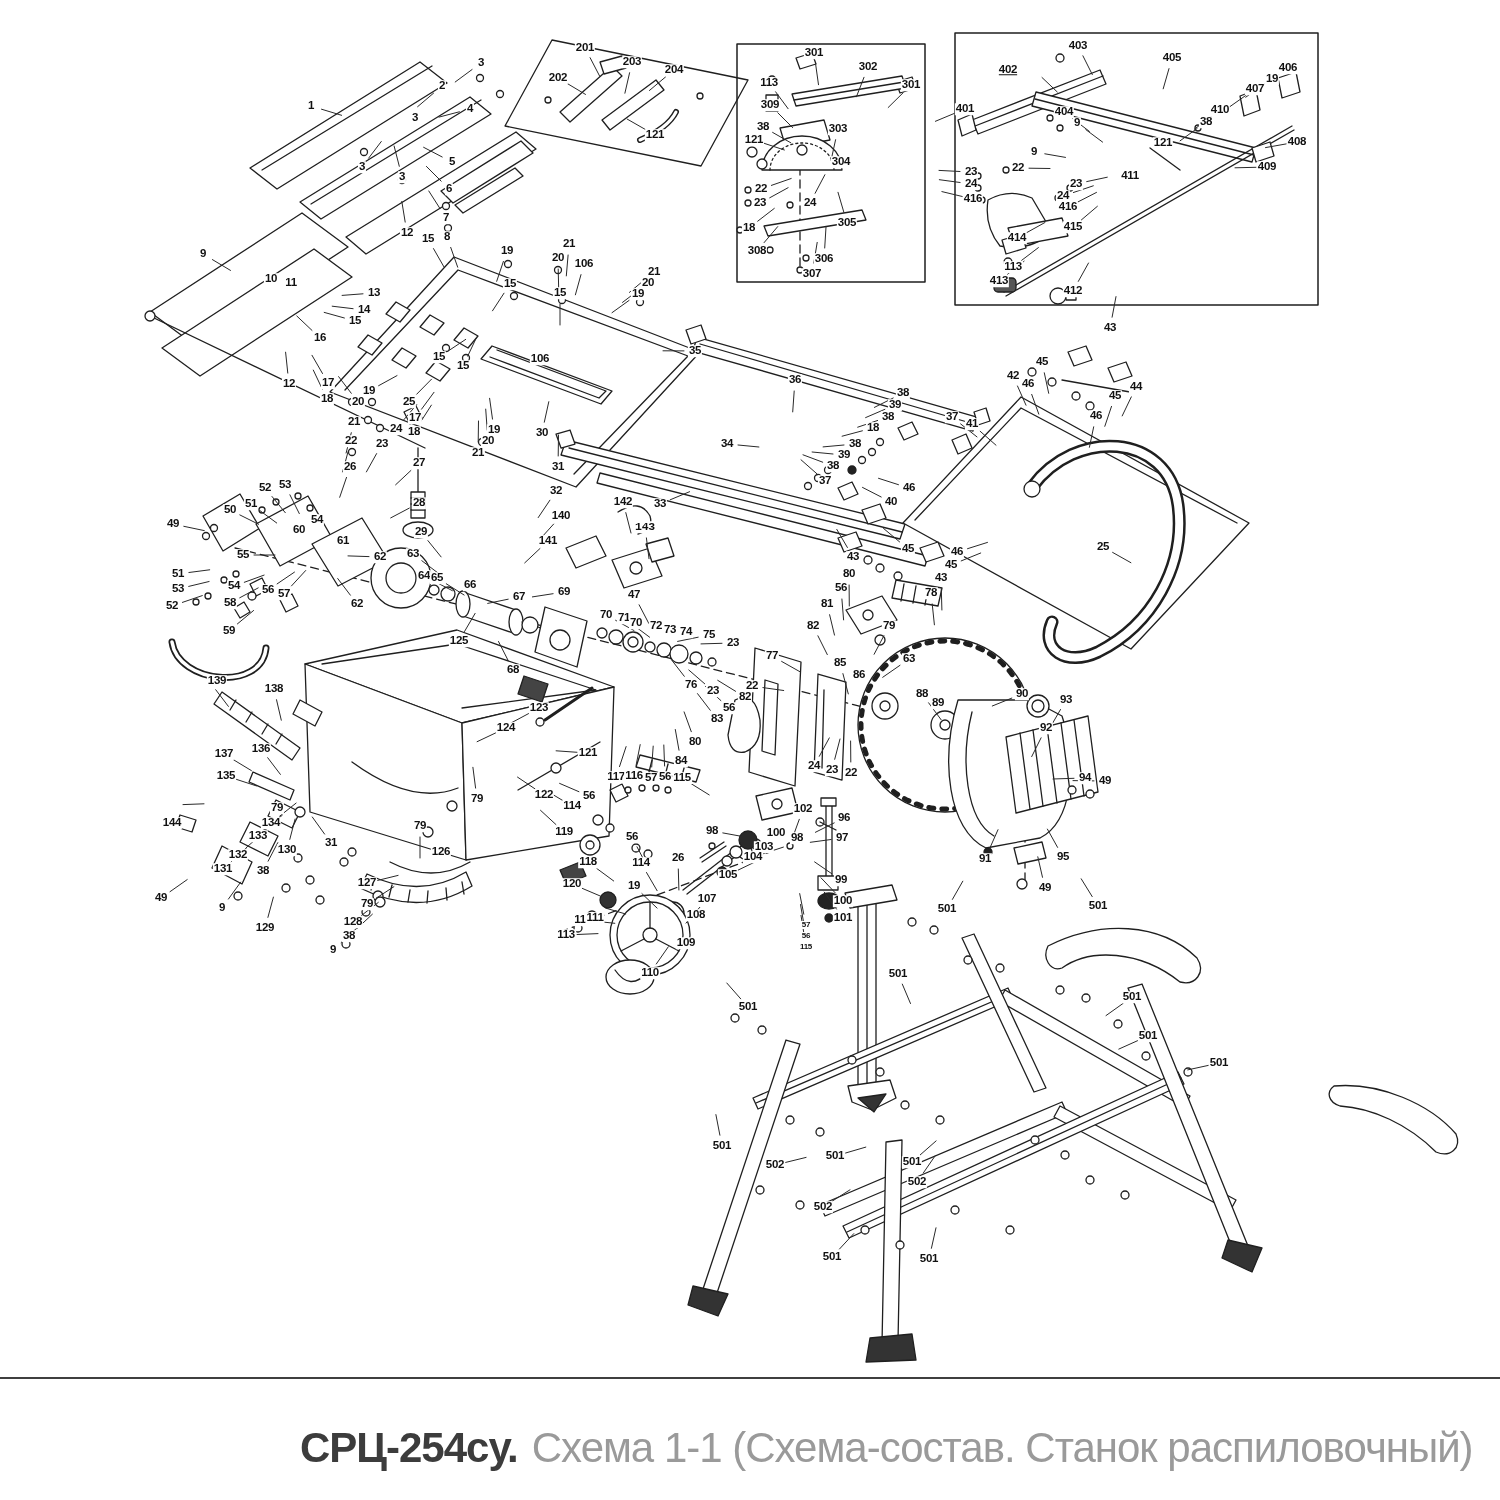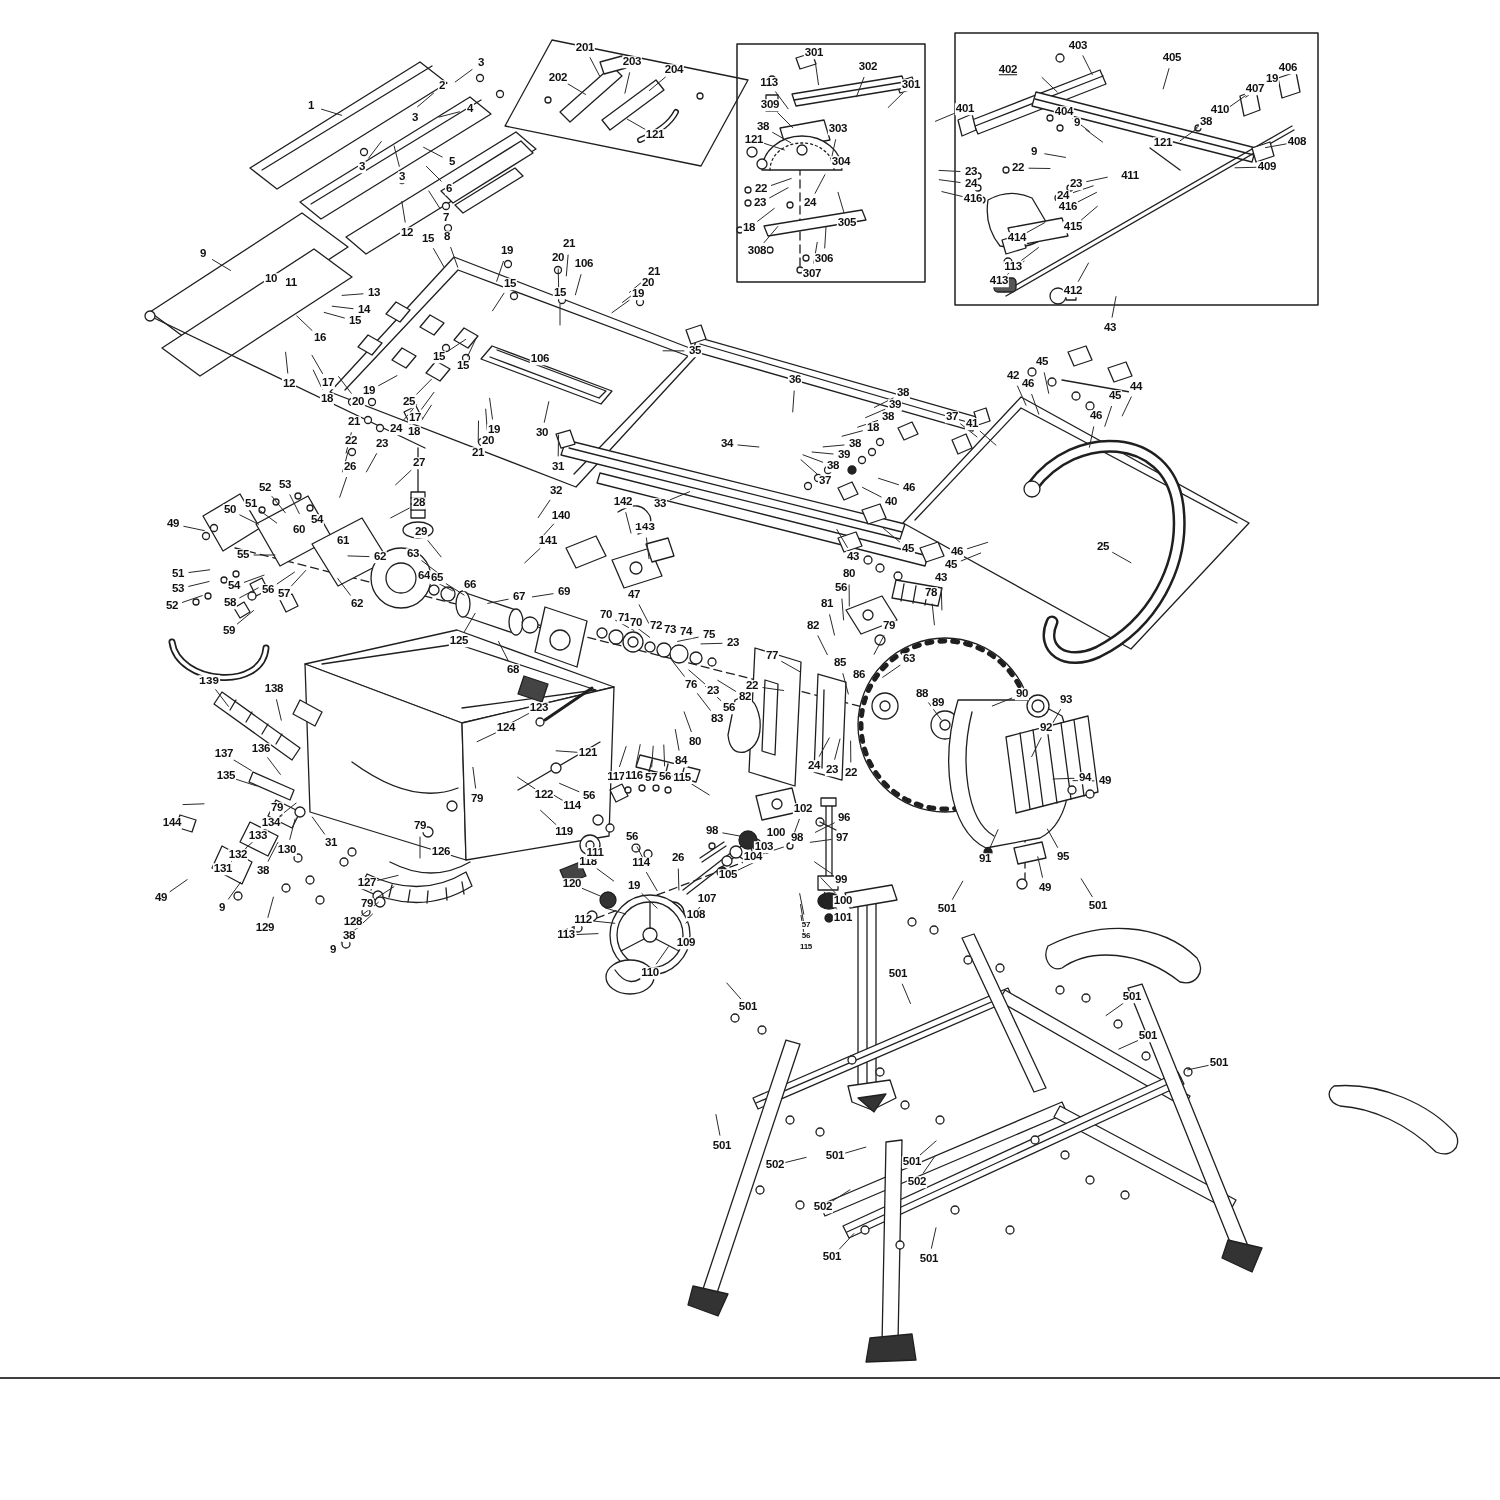--- a/index.html
+++ b/index.html
@@ -934,21 +934,21 @@
       <span class="callout" style="left: 651px; top: 778px;">57</span>
       <span class="callout" style="left: 665px; top: 777px;">56</span>
       <span class="callout" style="left: 682px; top: 778px;">115</span>
       <span class="callout" style="left: 572px; top: 806px;">114</span>
       <span class="callout" style="left: 589px; top: 796px;">56</span>
       <span class="callout" style="left: 564px; top: 832px;">119</span>
       <span class="callout" style="left: 588px; top: 862px;">118</span>
       <span class="callout" style="left: 572px; top: 884px;">120</span>
       <span class="callout" style="left: 566px; top: 935px;">113</span>
       <span class="callout" style="left: 583px; top: 920px;">112</span>
-      <span class="callout" style="left: 595px; top: 853px;">111</span>
+      <span class="callout" style="left: 595px; top: 918px;">111</span>
       <span class="callout" style="left: 632px; top: 837px;">56</span>
       <span class="callout" style="left: 641px; top: 863px;">114</span>
       <span class="callout" style="left: 634px; top: 886px;">19</span>
       <span class="callout" style="left: 678px; top: 858px;">26</span>
       <span class="callout" style="left: 728px; top: 875px;">105</span>
       <span class="callout" style="left: 707px; top: 899px;">107</span>
       <span class="callout" style="left: 696px; top: 915px;">108</span>
       <span class="callout" style="left: 686px; top: 943px;">109</span>
       <span class="callout" style="left: 650px; top: 973px;">110</span>
       <span class="callout" style="left: 803px; top: 809px;">102</span>
@@ -958,21 +958,21 @@
       <span class="callout" style="left: 776px; top: 833px;">100</span>
       <span class="callout" style="left: 764px; top: 847px;">103</span>
       <span class="callout" style="left: 753px; top: 857px;">104</span>
       <span class="callout" style="left: 797px; top: 838px;">98</span>
       <span class="callout" style="left: 841px; top: 880px;">99</span>
       <span class="callout" style="left: 843px; top: 901px;">100</span>
       <span class="callout" style="left: 843px; top: 918px;">101</span>
       <span class="callout small" style="left: 806px; top: 925px;">57</span>
       <span class="callout small" style="left: 806px; top: 936px;">56</span>
       <span class="callout small" style="left: 806px; top: 947px;">115</span>
-      <span class="callout" style="left: 209px; top: 681px; font-family: Liberation Mono, monospace;">139</span>
+      <span class="callout" style="left: 217px; top: 681px;">139</span>
       <span class="callout" style="left: 274px; top: 689px;">138</span>
       <span class="callout" style="left: 224px; top: 754px;">137</span>
       <span class="callout" style="left: 261px; top: 749px;">136</span>
       <span class="callout" style="left: 226px; top: 776px;">135</span>
       <span class="callout" style="left: 172px; top: 823px;">144</span>
       <span class="callout" style="left: 271px; top: 823px;">134</span>
       <span class="callout" style="left: 258px; top: 836px;">133</span>
       <span class="callout" style="left: 238px; top: 855px;">132</span>
       <span class="callout" style="left: 223px; top: 869px;">131</span>
       <span class="callout" style="left: 287px; top: 850px;">130</span>
@@ -1009,14 +1009,18 @@
       <span class="callout" style="left: 775px; top: 1165px;">502</span>
       <span class="callout" style="left: 835px; top: 1156px;">501</span>
       <span class="callout" style="left: 912px; top: 1162px;">501</span>
       <span class="callout" style="left: 917px; top: 1182px;">502</span>
       <span class="callout" style="left: 823px; top: 1207px;">502</span>
       <span class="callout" style="left: 832px; top: 1257px;">501</span>
       <span class="callout" style="left: 929px; top: 1259px;">501</span>
     </div>
 
 <div class="footer-rule"></div>
-
+<div class="title-row">
+  <span class="model" style="color: rgb(60, 60, 60);">СРЦ-254су.</span>
+  <span class="subtitle" style="color: rgb(154, 154, 154);">Схема 1-1 (Схема-состав. Станок распиловочный)</span>
 </div>
 
+</div>
+
 </body></html>

